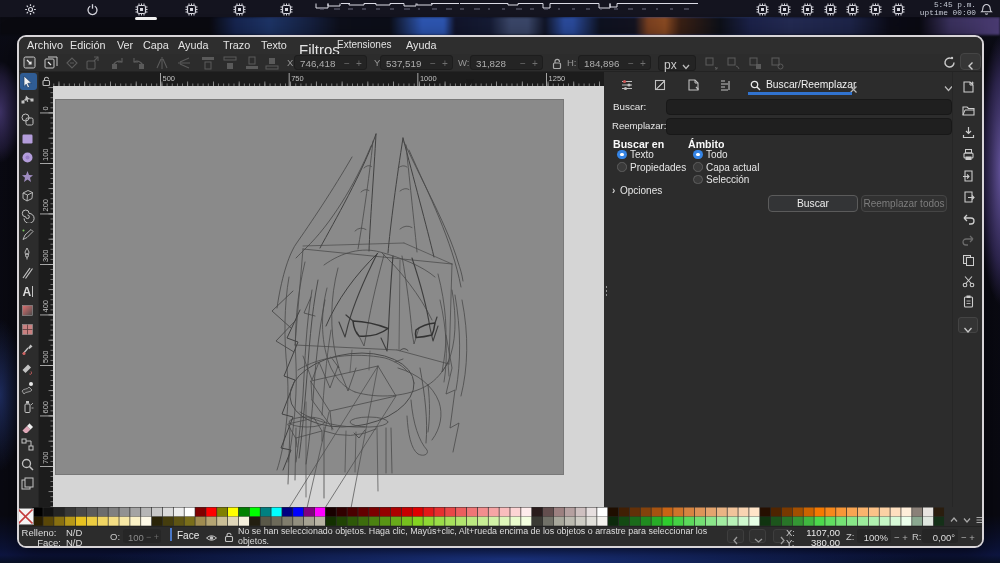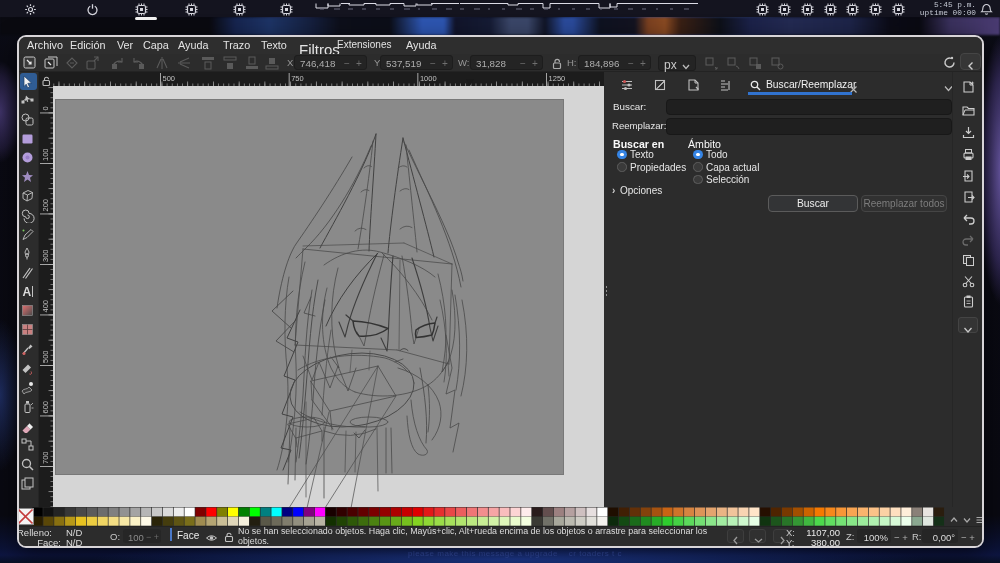--- a/index.html
+++ b/index.html
@@ -10,21 +10,20 @@
 radial-gradient(ellipse 120px 30px at 640px 26px, rgba(70,110,215,.95), rgba(40,70,160,.5) 60%, transparent 75%),
 radial-gradient(ellipse 90px 25px at 730px 24px, rgba(90,130,220,.7), transparent 70%),
 radial-gradient(ellipse 70px 22px at 445px 27px, rgba(45,60,130,.8), transparent 75%),
 radial-gradient(ellipse 55px 25px at 290px 26px, rgba(75,60,125,.8), transparent 75%),
 radial-gradient(ellipse 30px 170px at 1002px 170px, rgba(110,92,170,.95), rgba(70,56,120,.6) 55%, transparent 80%),
 radial-gradient(ellipse 26px 60px at 0px 112px, rgba(72,58,118,.85), rgba(50,40,85,.5) 60%, transparent 85%),
 radial-gradient(ellipse 28px 90px at 0px 395px, rgba(38,58,125,.7), transparent 85%),
 radial-gradient(ellipse 520px 24px at 510px 559px, rgba(32,62,155,.9), rgba(22,42,110,.45) 60%, transparent 80%),
 linear-gradient(180deg,#0a0a12 0px,#0b0c16 30px,#0a0a13 60px,#090911 515px,#0b1236 548px,#0d1540 555px,#081024 563px)"></div>
 <div class="abs" style="left:0;top:17px;width:1000px;height:18px;filter:blur(1px);background:linear-gradient(90deg,#0a0a10 0%,#0a0a10 21%,#16244e 23.5%,#1d3466 27%,#15203f 31%,#0d0f1a 34%,#0c0e18 39%,#2d55b0 42.2%,#2d55b0 44.4%,#11142a 45.5%,#151b34 49%,#3a4668 51%,#3a4668 52.8%,#101426 54.5%,#2a4a9a 56.4%,#2a4a9a 57.3%,#0e1220 60%,#131320 63.5%,#7a4020 64.8%,#8a4a22 66.5%,#3a2014 68%,#0d1018 72%,#1b2148 75%,#232a52 79%,#1d2448 85%,#0b0b16 89%,#0a0a12 92%,#39305c 95%,#4a3b72 100%)"></div>
-<div class="abs" style="left:300px;top:549px;width:430px;height:12px;color:#3c55b0;font-size:8px;letter-spacing:.5px;filter:blur(.5px);opacity:.8;text-align:center;white-space:nowrap">please make this message a upgrade&nbsp;&nbsp;&nbsp;&nbsp;cr toaders t c</div>
 
 <div class="abs" style="left:0;top:0;width:1000px;height:17px;background:#14141f"></div>
 <div class="abs" style="left:24px;top:2px"><svg width="13" height="13" viewBox="0 0 13 13" style="" fill="none">
         <circle cx="6.5" cy="6.5" r="2" stroke="#d4d4dc" stroke-width="1.2"></circle>
         <path d="M6.5,1.2 v1.8 M6.5,10 v1.8 M1.2,6.5 h1.8 M10,6.5 h1.8 M2.7,2.7 l1.3,1.3 M9,9 l1.3,1.3 M10.3,2.7 L9,4 M4,9 L2.7,10.3" stroke="#d4d4dc" stroke-width="1.2"></path>
       </svg></div>
 <div class="abs" style="left:86px;top:2px"><svg width="13" height="13" viewBox="0 0 13 13" style="" fill="none">
         <path d="M4.2,3.2 a4.5,4.5 0 1,0 4.6,0" stroke="#d4d4dc" stroke-width="1.3"></path>
         <path d="M6.5,1.2 v4.5" stroke="#d4d4dc" stroke-width="1.3"></path>
       </svg></div>
@@ -750,21 +749,21 @@
         </svg></div>
 <div class="abs" style="left:729px;top:55px;width:104px;height:2.8px;background:#3173cf"></div>
 <div class="abs" style="left:924px;top:43px;"><svg width="11" height="11" viewBox="0 0 11 11" style="" fill="none">
           <path d="M2,3.5 l3.5,4 l3.5,-4" stroke="#b9b9b9" stroke-width="1.2"></path>
         </svg></div>
 <div class="abs" style="left:594px;top:64px;font-size:9.8px;color:#e6e6e6">Buscar:</div>
 <div class="abs" style="left:647px;top:61.5px;width:286px;height:16.5px;background:#1f1f1f;border:1px solid #181818;border-radius:4px"></div>
 <div class="abs" style="left:593px;top:83px;font-size:9.6px;color:#e6e6e6">Reemplazar:</div>
 <div class="abs" style="left:647px;top:81px;width:286px;height:16.5px;background:#1f1f1f;border:1px solid #181818;border-radius:4px"></div>
 <div class="abs" style="left:594px;top:100.5px;font-size:10.6px;font-weight:bold;color:#fafafa">Buscar en</div>
-<div class="abs" style="left:669px;top:100.5px;font-size:10.6px;font-weight:normal;color:#fafafa">Ámbito</div>
+<div class="abs" style="left:669px;top:100.5px;font-size:10.6px;font-weight:bold;color:#fafafa">Ámbito</div>
 <div class="abs" style="left:598.3px;top:112.80000000000001px;width:9.4px;height:9.4px;background:#3584e4;border-radius:50%"></div>
 <div class="abs" style="left:601.3px;top:115.80000000000001px;width:3.4px;height:3.4px;background:#fff;border-radius:50%"></div>
 <div class="abs" style="left:611px;top:112px;font-size:10px;color:#e6e6e6">Texto</div>
 <div class="abs" style="left:598.3px;top:125.30000000000001px;width:9.4px;height:9.4px;background:#3a3a3a;border:1px solid #5e5e5e;border-radius:50%"></div>
 <div class="abs" style="left:611px;top:124.5px;font-size:10px;color:#e6e6e6">Propiedades</div>
 <div class="abs" style="left:674.3px;top:112.80000000000001px;width:9.4px;height:9.4px;background:#3584e4;border-radius:50%"></div>
 <div class="abs" style="left:677.3px;top:115.80000000000001px;width:3.4px;height:3.4px;background:#fff;border-radius:50%"></div>
 <div class="abs" style="left:687px;top:112px;font-size:10px;color:#e6e6e6">Todo</div>
 <div class="abs" style="left:674.3px;top:125.30000000000001px;width:9.4px;height:9.4px;background:#3a3a3a;border:1px solid #5e5e5e;border-radius:50%"></div>
 <div class="abs" style="left:687px;top:124.5px;font-size:10px;color:#e6e6e6">Capa actual</div>
@@ -1004,21 +1003,21 @@
 <div class="abs" style="left:930px;top:474px;"><svg width="10" height="10" viewBox="0 0 10 10" style="" fill="none">
           <path d="M2,6.5 l3,-3.5 l3,3.5" stroke="#a8a8a8" stroke-width="1.2"></path>
         </svg></div>
 <div class="abs" style="left:943px;top:474px;"><svg width="10" height="10" viewBox="0 0 10 10" style="" fill="none">
           <path d="M2,3.5 l3,3.5 l3,-3.5" stroke="#a8a8a8" stroke-width="1.2"></path>
         </svg></div>
 <div class="abs" style="left:956px;top:474px;"><svg width="10" height="10" viewBox="0 0 10 10" style="" fill="none">
           <path d="M1.5,2.5 h7 M1.5,5 h7 M1.5,7.5 h7" stroke="#a8a8a8" stroke-width="1.2"></path>
         </svg></div>
 <div class="abs" style="left:-2px;top:488.5px;width:965px;height:20.5px;background:#2c2c2c;border-top:1px solid #232323"></div>
-<div class="abs" style="left:-2px;top:490px;width:44px;height:10px;font-size:9.5px;color:#dcdcdc;text-align:left">Relleno:</div>
+<div class="abs" style="left:-2px;top:490px;width:44px;height:10px;font-size:9.5px;color:#dcdcdc;text-align:center">Relleno:</div>
 <div class="abs" style="left:-2px;top:500px;width:44px;height:10px;font-size:9.5px;color:#dcdcdc;text-align:right">Face:</div>
 <div class="abs" style="left:47px;top:490px;font-size:9.5px;color:#dcdcdc">N/D</div>
 <div class="abs" style="left:47px;top:500px;font-size:9.5px;color:#dcdcdc">N/D</div>
 <div class="abs" style="left:91px;top:494px;font-size:9.5px;color:#c9c9c9">O:</div>
 <div class="abs" style="left:104px;top:492px;width:38px;height:14px;background:#262626;border-radius:3px"></div>
 <div class="abs" style="left:109px;top:494.5px;font-size:9.5px;color:#8a8a8a">100</div>
 <div class="abs" style="left:127px;top:494.5px;font-size:9px;color:#6a6a6a">−&nbsp;+</div>
 <div class="abs" style="left:151px;top:491px;width:2px;height:13px;background:#4a78c8"></div>
 <div class="abs" style="left:158px;top:493px;font-size:10px;color:#ececec">Face</div>
 <div class="abs" style="left:186px;top:493px;"><svg width="13" height="12" viewBox="0 0 13 12" style="" fill="none">

